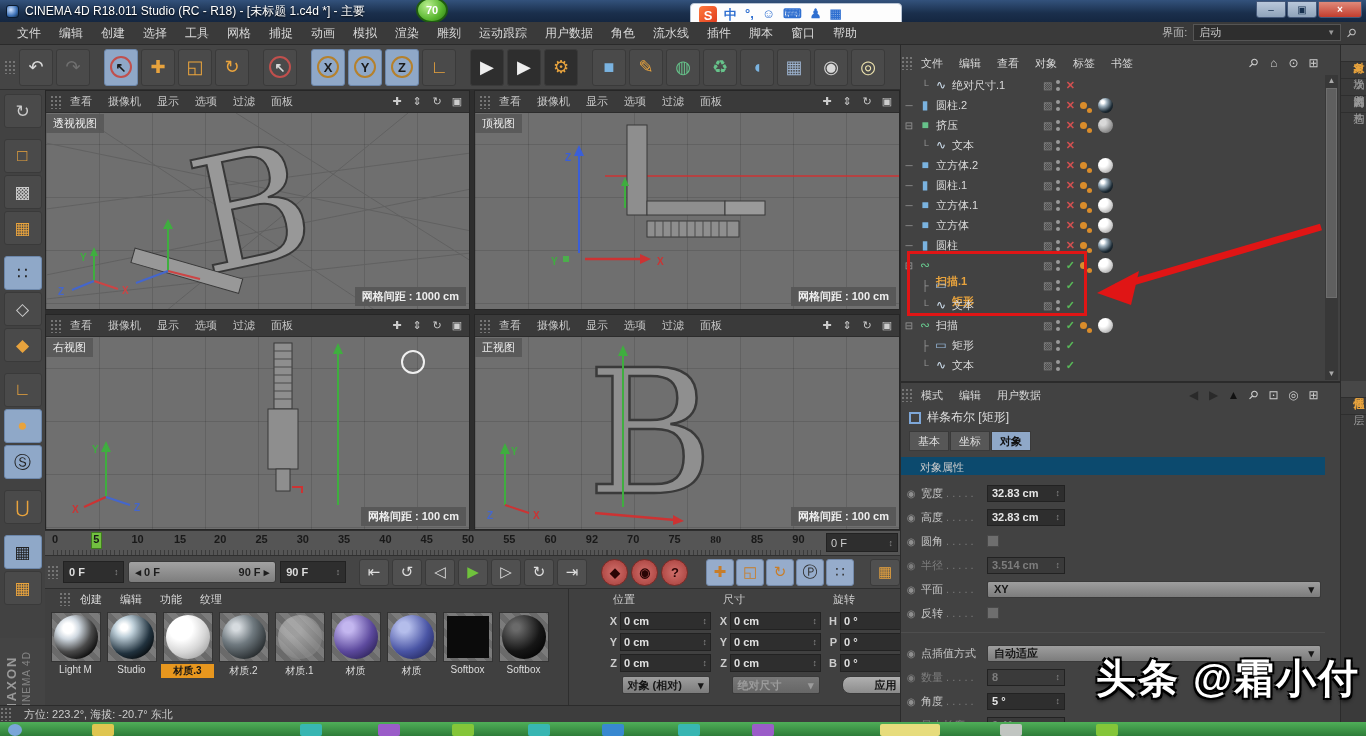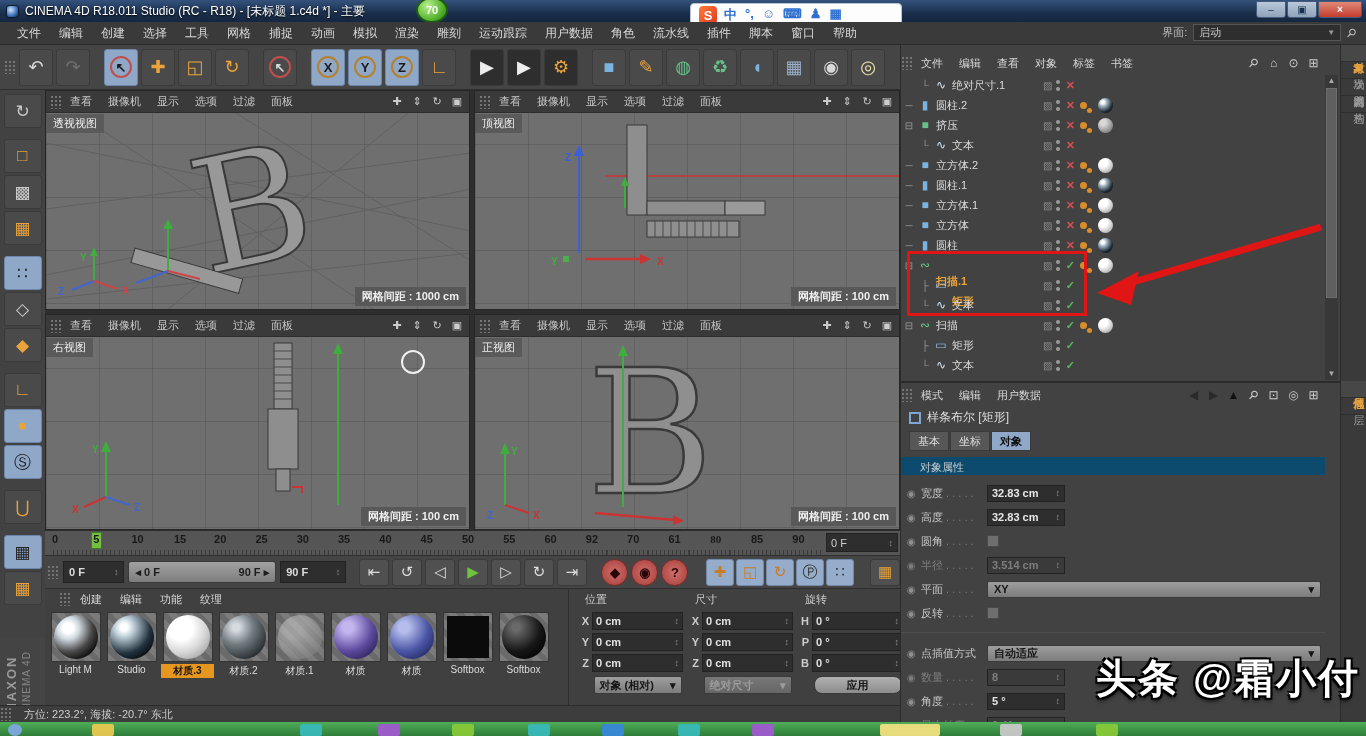--- a/index.html
+++ b/index.html
@@ -108,21 +108,21 @@
   .m-purple  { background:radial-gradient(circle at 32% 28%,#c3b6ef 12%,#5d4a9e 55%,#251c4d 90%); }
   .m-blue    { background:radial-gradient(circle at 32% 28%,#b4bdeb 12%,#4a55a5 55%,#1f2358 90%); }
   .m-blacksphere { background:radial-gradient(circle at 32% 28%,#6a6a6a 8%,#161616 55%,#000 90%); }
   .m-blacksq { border-radius:0; width:42px; height:42px; background:#0b0b0b; }
   .mname { font-size:10px; color:#ddd; margin-top:2px; padding:0 1px; white-space:nowrap;
     overflow:hidden; }
   .mname.msel { background:#e8971e; color:#161616; font-weight:bold; }
   
   #coords { position:absolute; left:568px; top:588px; width:332px; height:117px; background:#404040;
     border-top:1px solid #2e2e2e; border-left:1px solid #2e2e2e; }
-  .cgroup { position:absolute; top:0; width:104px; }
+  .cgroup { position:absolute; top:0; width:104px;margin-left:28px; }
   .ctitle { font-size:11px; color:#ccc; padding:3px 0 2px 6px; }
   .crow { display:flex; align-items:center; gap:3px; margin:3px 0; }
   .caxis { width:10px; font-size:11px; font-weight:bold; color:#ccc; text-align:right; }
   .cfield { flex:1; height:18px; background:#2e2e2e; border:1px solid #222; color:#e0e0e0;
     font-size:11px; font-weight:bold; display:flex; align-items:center; justify-content:space-between;
     padding:0 3px; }
   .stepper { color:#8a8a8a; font-size:9px; }
   .cfoot { margin:4px 0 0 13px; height:18px; font-size:11px; display:flex; align-items:center;
     justify-content:center; gap:4px; }
   .cdrop { background:linear-gradient(#9e9e9e,#7c7c7c); color:#161616; border:1px solid #3a3a3a;
@@ -644,21 +644,21 @@
       <span class="tick" style="left: 216.5px;">25</span>
       <span class="tick" style="left: 257.8px;">30</span>
       <span class="tick" style="left: 299.1px;">35</span>
       <span class="tick" style="left: 340.4px;">40</span>
       <span class="tick" style="left: 381.7px;">45</span>
       <span class="tick" style="left: 423px;">50</span>
       <span class="tick" style="left: 464.3px;">55</span>
       <span class="tick" style="left: 505.6px;">60</span>
       <span class="tick" style="left: 546.9px;">92</span>
       <span class="tick" style="left: 588.2px;">70</span>
-      <span class="tick" style="left: 629.5px;">61</span>
+      <span class="tick" style="left: 629.5px;">75</span>
       <span class="tick" style="left: 670.8px; font-family: Liberation Serif, serif;">80</span>
       <span class="tick" style="left: 712.1px;">85</span>
       <span class="tick" style="left: 753.4px;">90</span>
     </div>
   <div id="ruler-minor"></div>
   <div id="ruler-cur">
     <span>0 F</span>
     <span class="stepper">↕</span>
   </div>
 </div>

